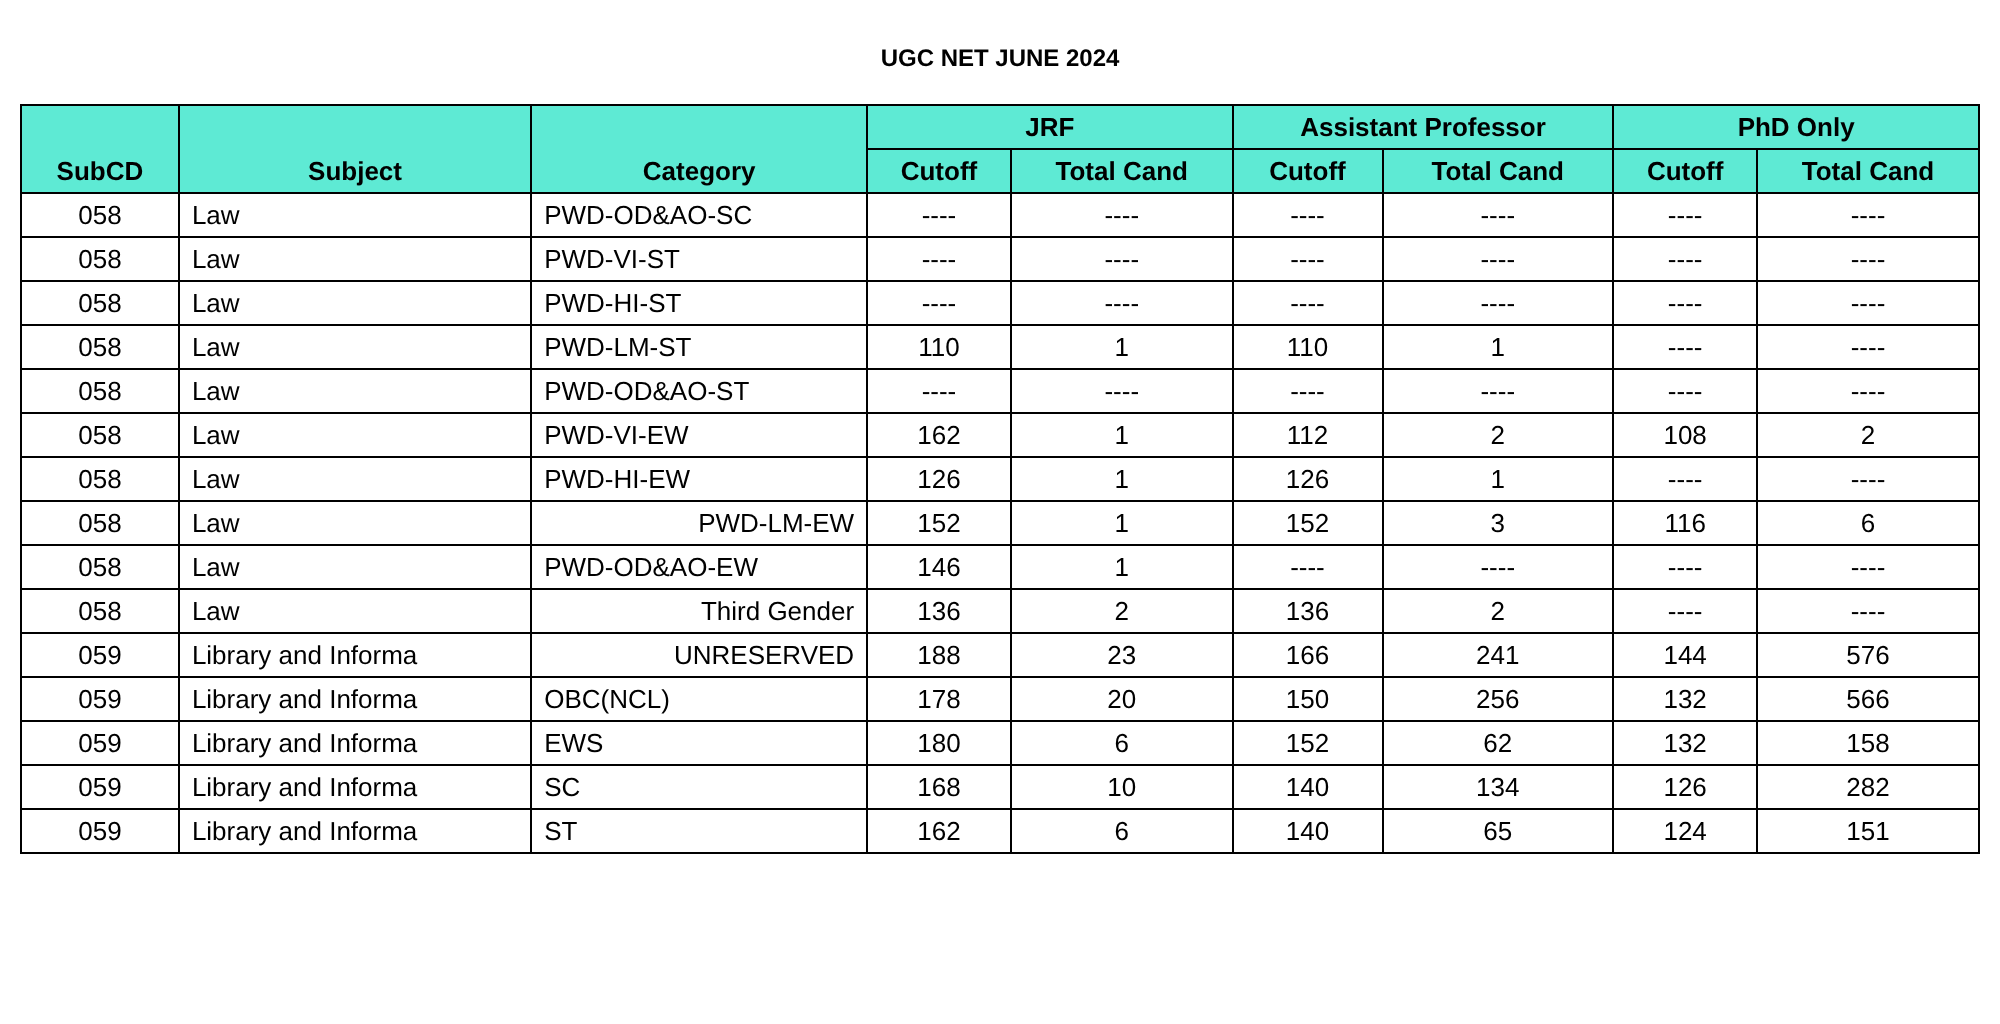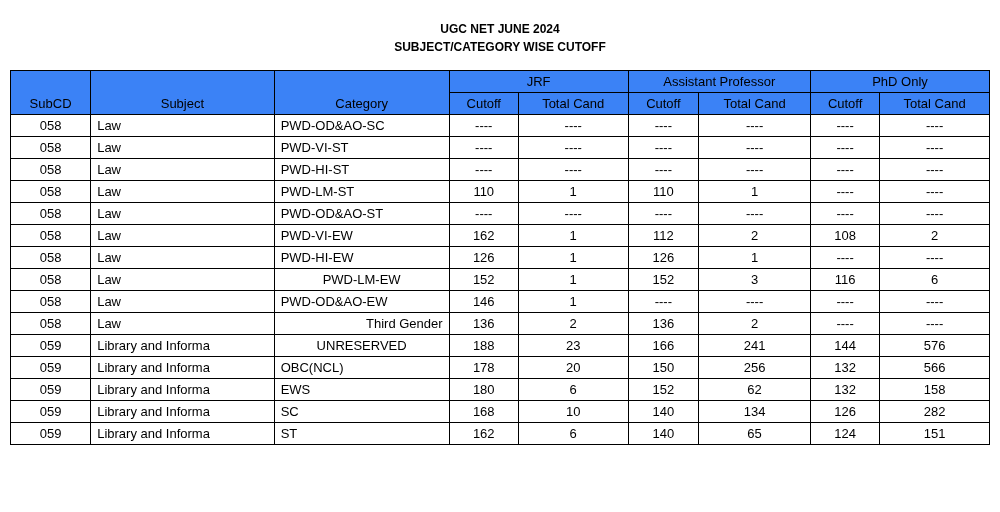--- a/index.html
+++ b/index.html
@@ -32,30 +32,29 @@
       text-align: center;
       font-size: 13px;
     }
     td:nth-child(2) {
       text-align: left;
     }
     td:nth-child(3) {
       text-align: left;
     }
     th {
-      font-weight: normal;
-      background: #3b82f6;
+      font-weight: bold;
+      background: #5eead4;
     }
   </style>
 </head>
 <body>
 
 <div class="page-title">
   <div>UGC NET JUNE 2024</div>
-  <div>SUBJECT/CATEGORY WISE CUTOFF</div>
 </div>
 
 <table>
   <thead>
     <tr>
       <th rowspan="2" style="vertical-align:bottom;">SubCD</th>
       <th rowspan="2" style="vertical-align:bottom;">Subject</th>
       <th rowspan="2" style="vertical-align:bottom;">Category</th>
       <th colspan="2">JRF</th>
       <th colspan="2">Assistant Professor</th>
@@ -144,21 +143,21 @@
         <td>126</td>
         <td>1</td>
         <td>126</td>
         <td>1</td>
         <td>----</td>
         <td>----</td>
       </tr>
       <tr>
         <td>058</td>
         <td style="text-align: left;">Law</td>
-        <td style="text-align: center;">PWD-LM-EW</td>
+        <td style="text-align: right;">PWD-LM-EW</td>
         <td>152</td>
         <td>1</td>
         <td>152</td>
         <td>3</td>
         <td>116</td>
         <td>6</td>
       </tr>
       <tr>
         <td>058</td>
         <td style="text-align: left;">Law</td>
@@ -177,21 +176,21 @@
         <td>136</td>
         <td>2</td>
         <td>136</td>
         <td>2</td>
         <td>----</td>
         <td>----</td>
       </tr>
       <tr>
         <td>059</td>
         <td style="text-align: left;">Library and Informa</td>
-        <td style="text-align: center;">UNRESERVED</td>
+        <td style="text-align: right;">UNRESERVED</td>
         <td>188</td>
         <td>23</td>
         <td>166</td>
         <td>241</td>
         <td>144</td>
         <td>576</td>
       </tr>
       <tr>
         <td>059</td>
         <td style="text-align: left;">Library and Informa</td>

